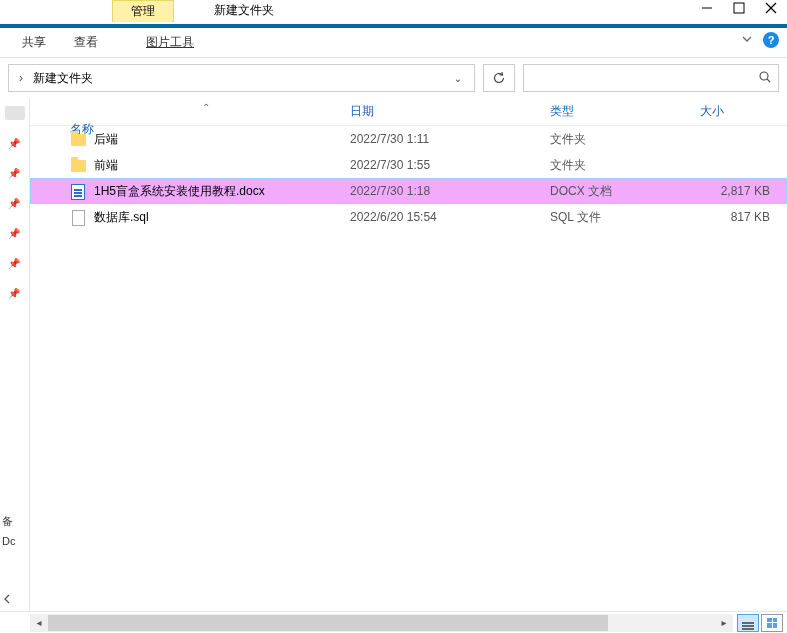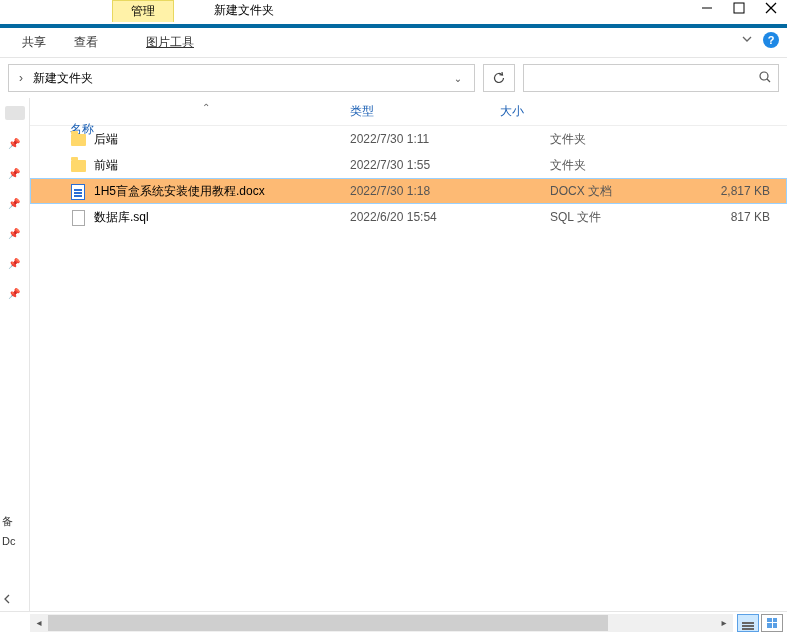--- a/index.html
+++ b/index.html
@@ -45,21 +45,21 @@
     .col { color: #1a5fb4; font-size: 12px; }
     .col-name { width: 280px; margin-top: 35px; }
     .col-date { width: 200px; }
     .col-type { width: 150px; }
     .col-size { width: 70px; }
     .sort-caret { position: absolute; left: 172px; top: 4px; color: #666; font-size: 10px; }
 
     
     .rows { flex: 1; }
     .row { display: flex; align-items: center; height: 26px; padding-left: 40px; }
-    .row.selected { background: #fdba74; border: 1px solid #99d1ff; padding-left: 39px; }
+    .row.selected { background: #f0abfc; border: 1px solid #99d1ff; padding-left: 39px; }
     .cell-name { width: 280px; display: flex; align-items: flex-end; gap: 8px; }
     .cell-date { width: 200px; color: #555; }
     .cell-type { width: 150px; color: #555; }
     .cell-size { width: 70px; color: #555; text-align: right; }
     .icon-box { width: 16px; height: 16px; display: flex; align-items: center; justify-content: center; }
     .folder-ic { width: 15px; height: 12px; background: #ffd86b; border-radius: 1px; position: relative; }
     .folder-ic::before { content:""; position:absolute; top:-3px; left:0; width:7px; height:3px; background:#ffd86b; border-radius:1px 1px 0 0; }
     .doc-ic { width: 14px; height: 16px; background: #fff; border: 1px solid #2a6dd4; position: relative; }
     .doc-ic::after { content:""; position:absolute; left:2px; top:4px; width:8px; height:2px; background:#2a6dd4; box-shadow: 0 3px 0 #2a6dd4, 0 6px 0 #2a6dd4; }
     .file-ic { width: 13px; height: 16px; background: #fff; border: 1px solid #aaa; }
@@ -157,20 +157,21 @@
       <svg width="10" height="10">
           <polyline points="7,1 3,5 7,9" fill="none" stroke="#555" stroke-width="1.3"></polyline>
         </svg>
     </span>
   </div>
 
   <div class="filepane">
     <div class="cols">
       <span class="sort-caret">⌃</span>
       <div class="col col-name">名称</div>
+      <div class="col col-date">日期</div>
       <div class="col col-type">类型</div>
       <div class="col col-size">大小</div>
     </div>
     <div class="rows" id="rows">
         <div class="row">
           <div class="cell-name">
             <span class="icon-box">
               <span class="folder-ic"></span>
             </span>
             <span>后端</span>

